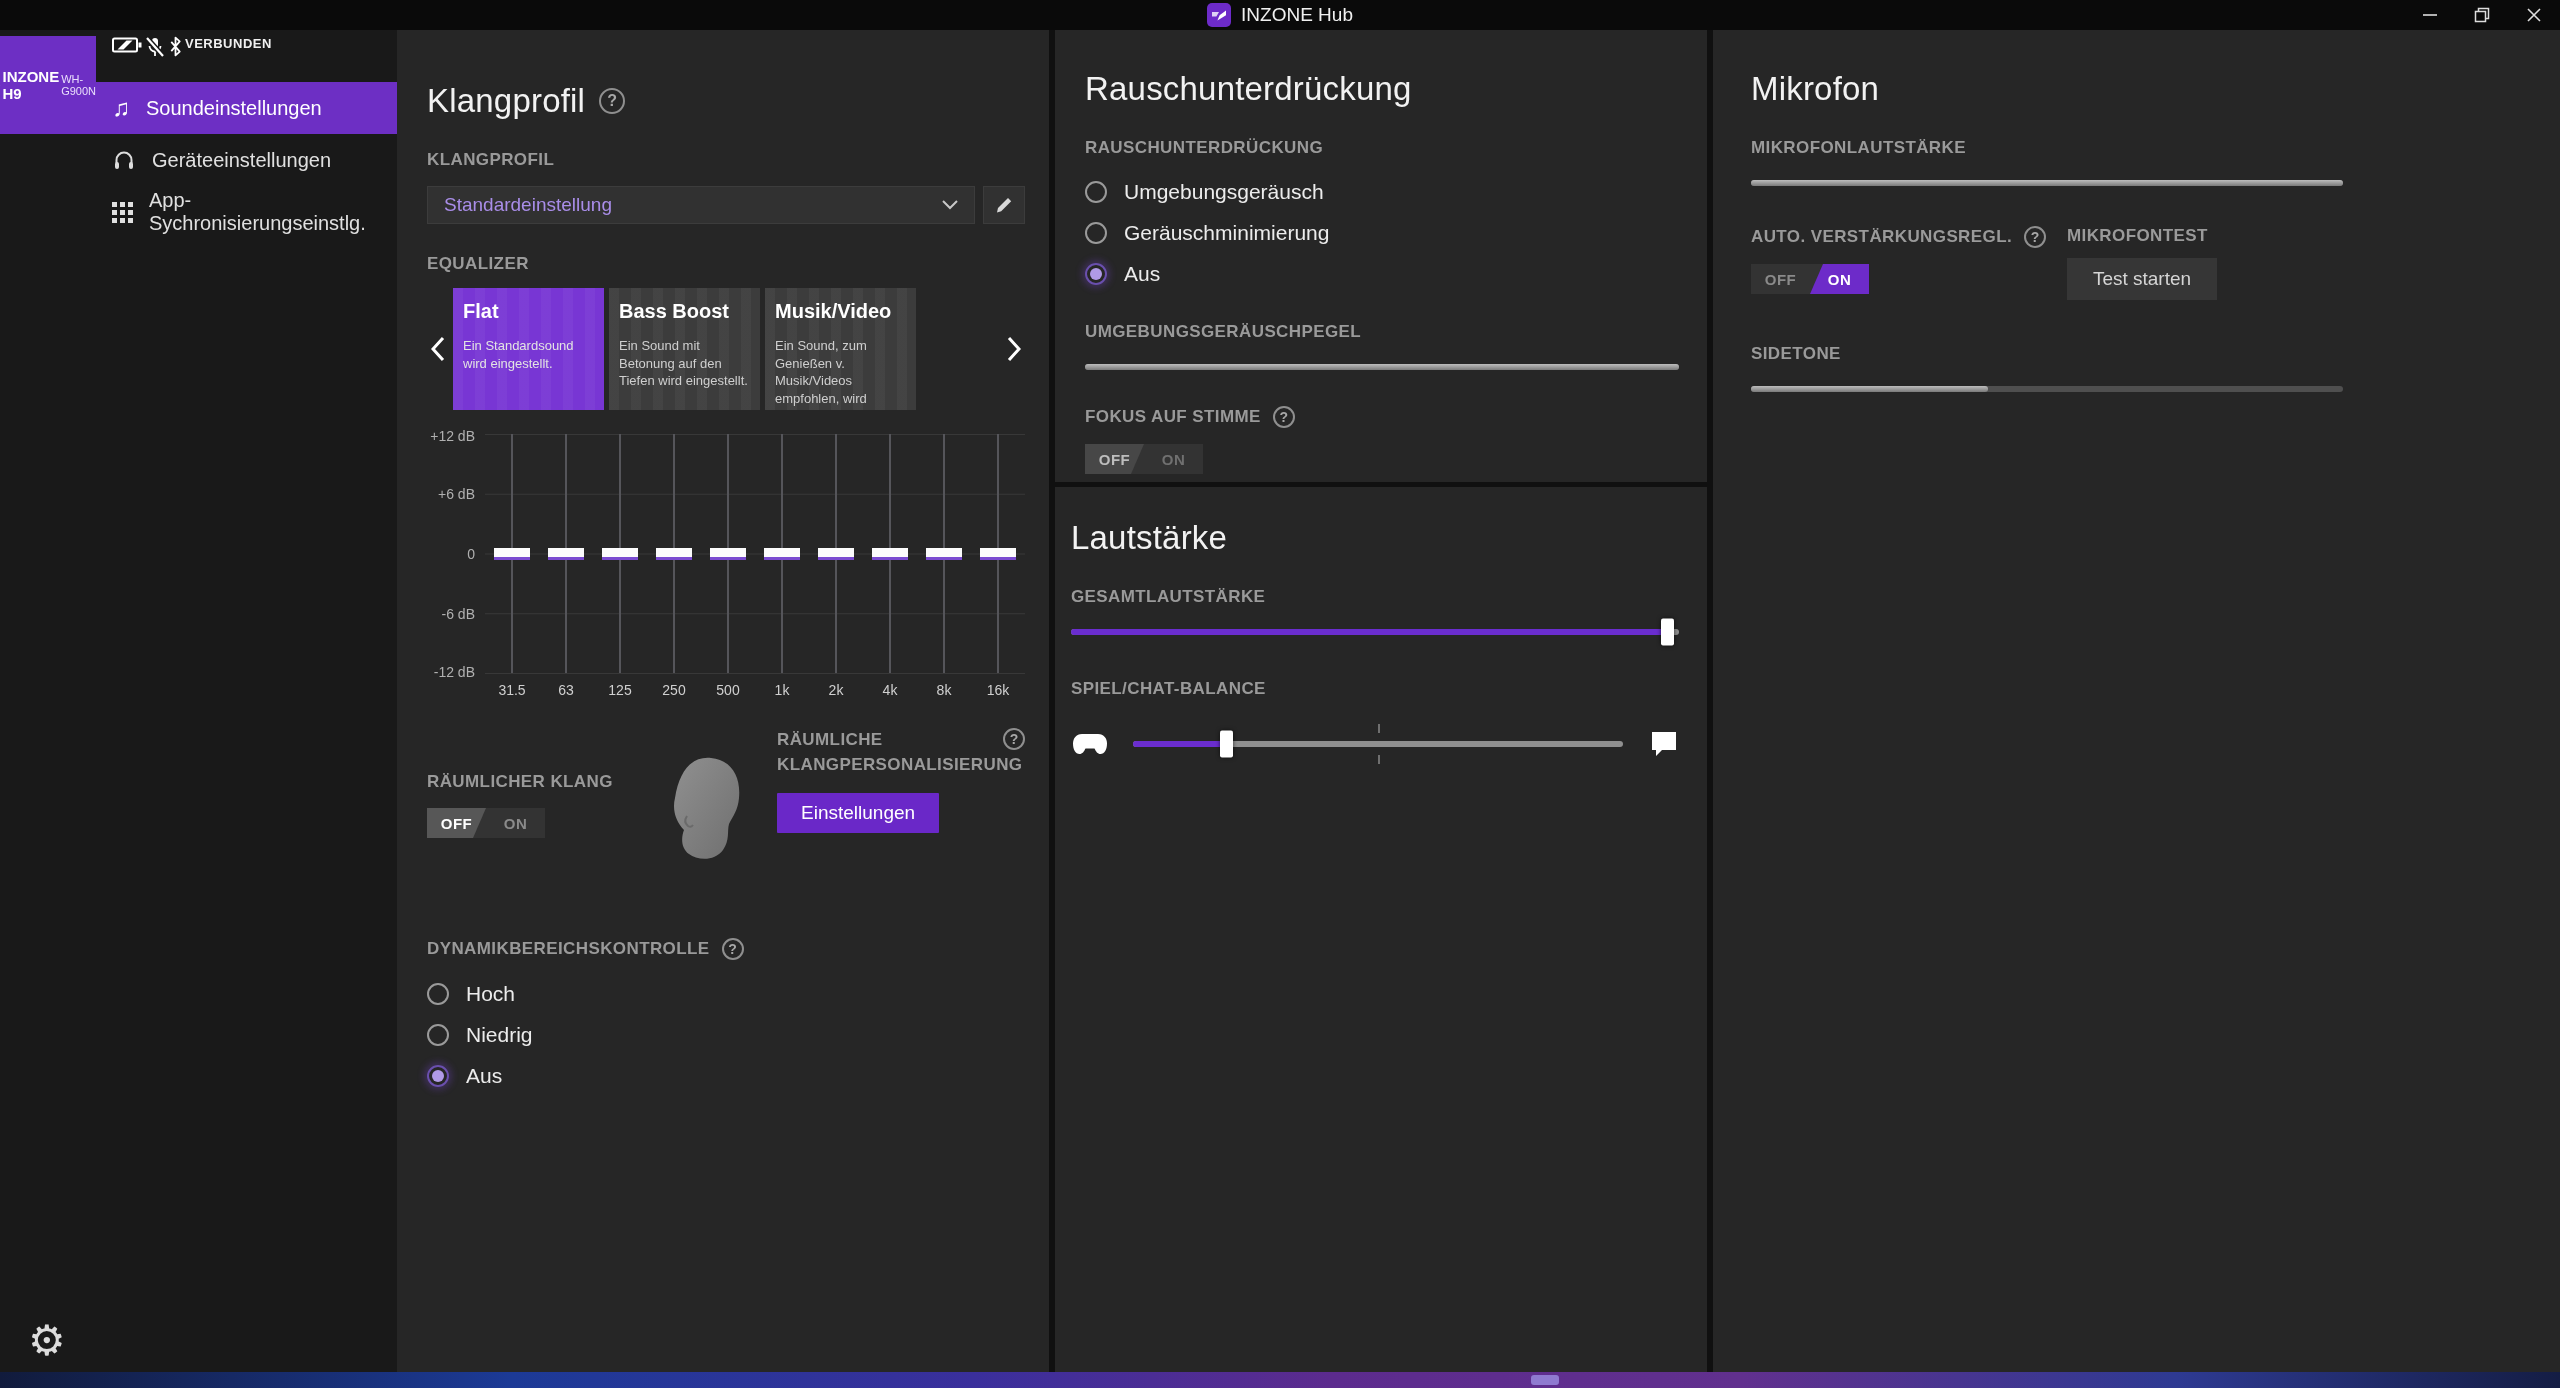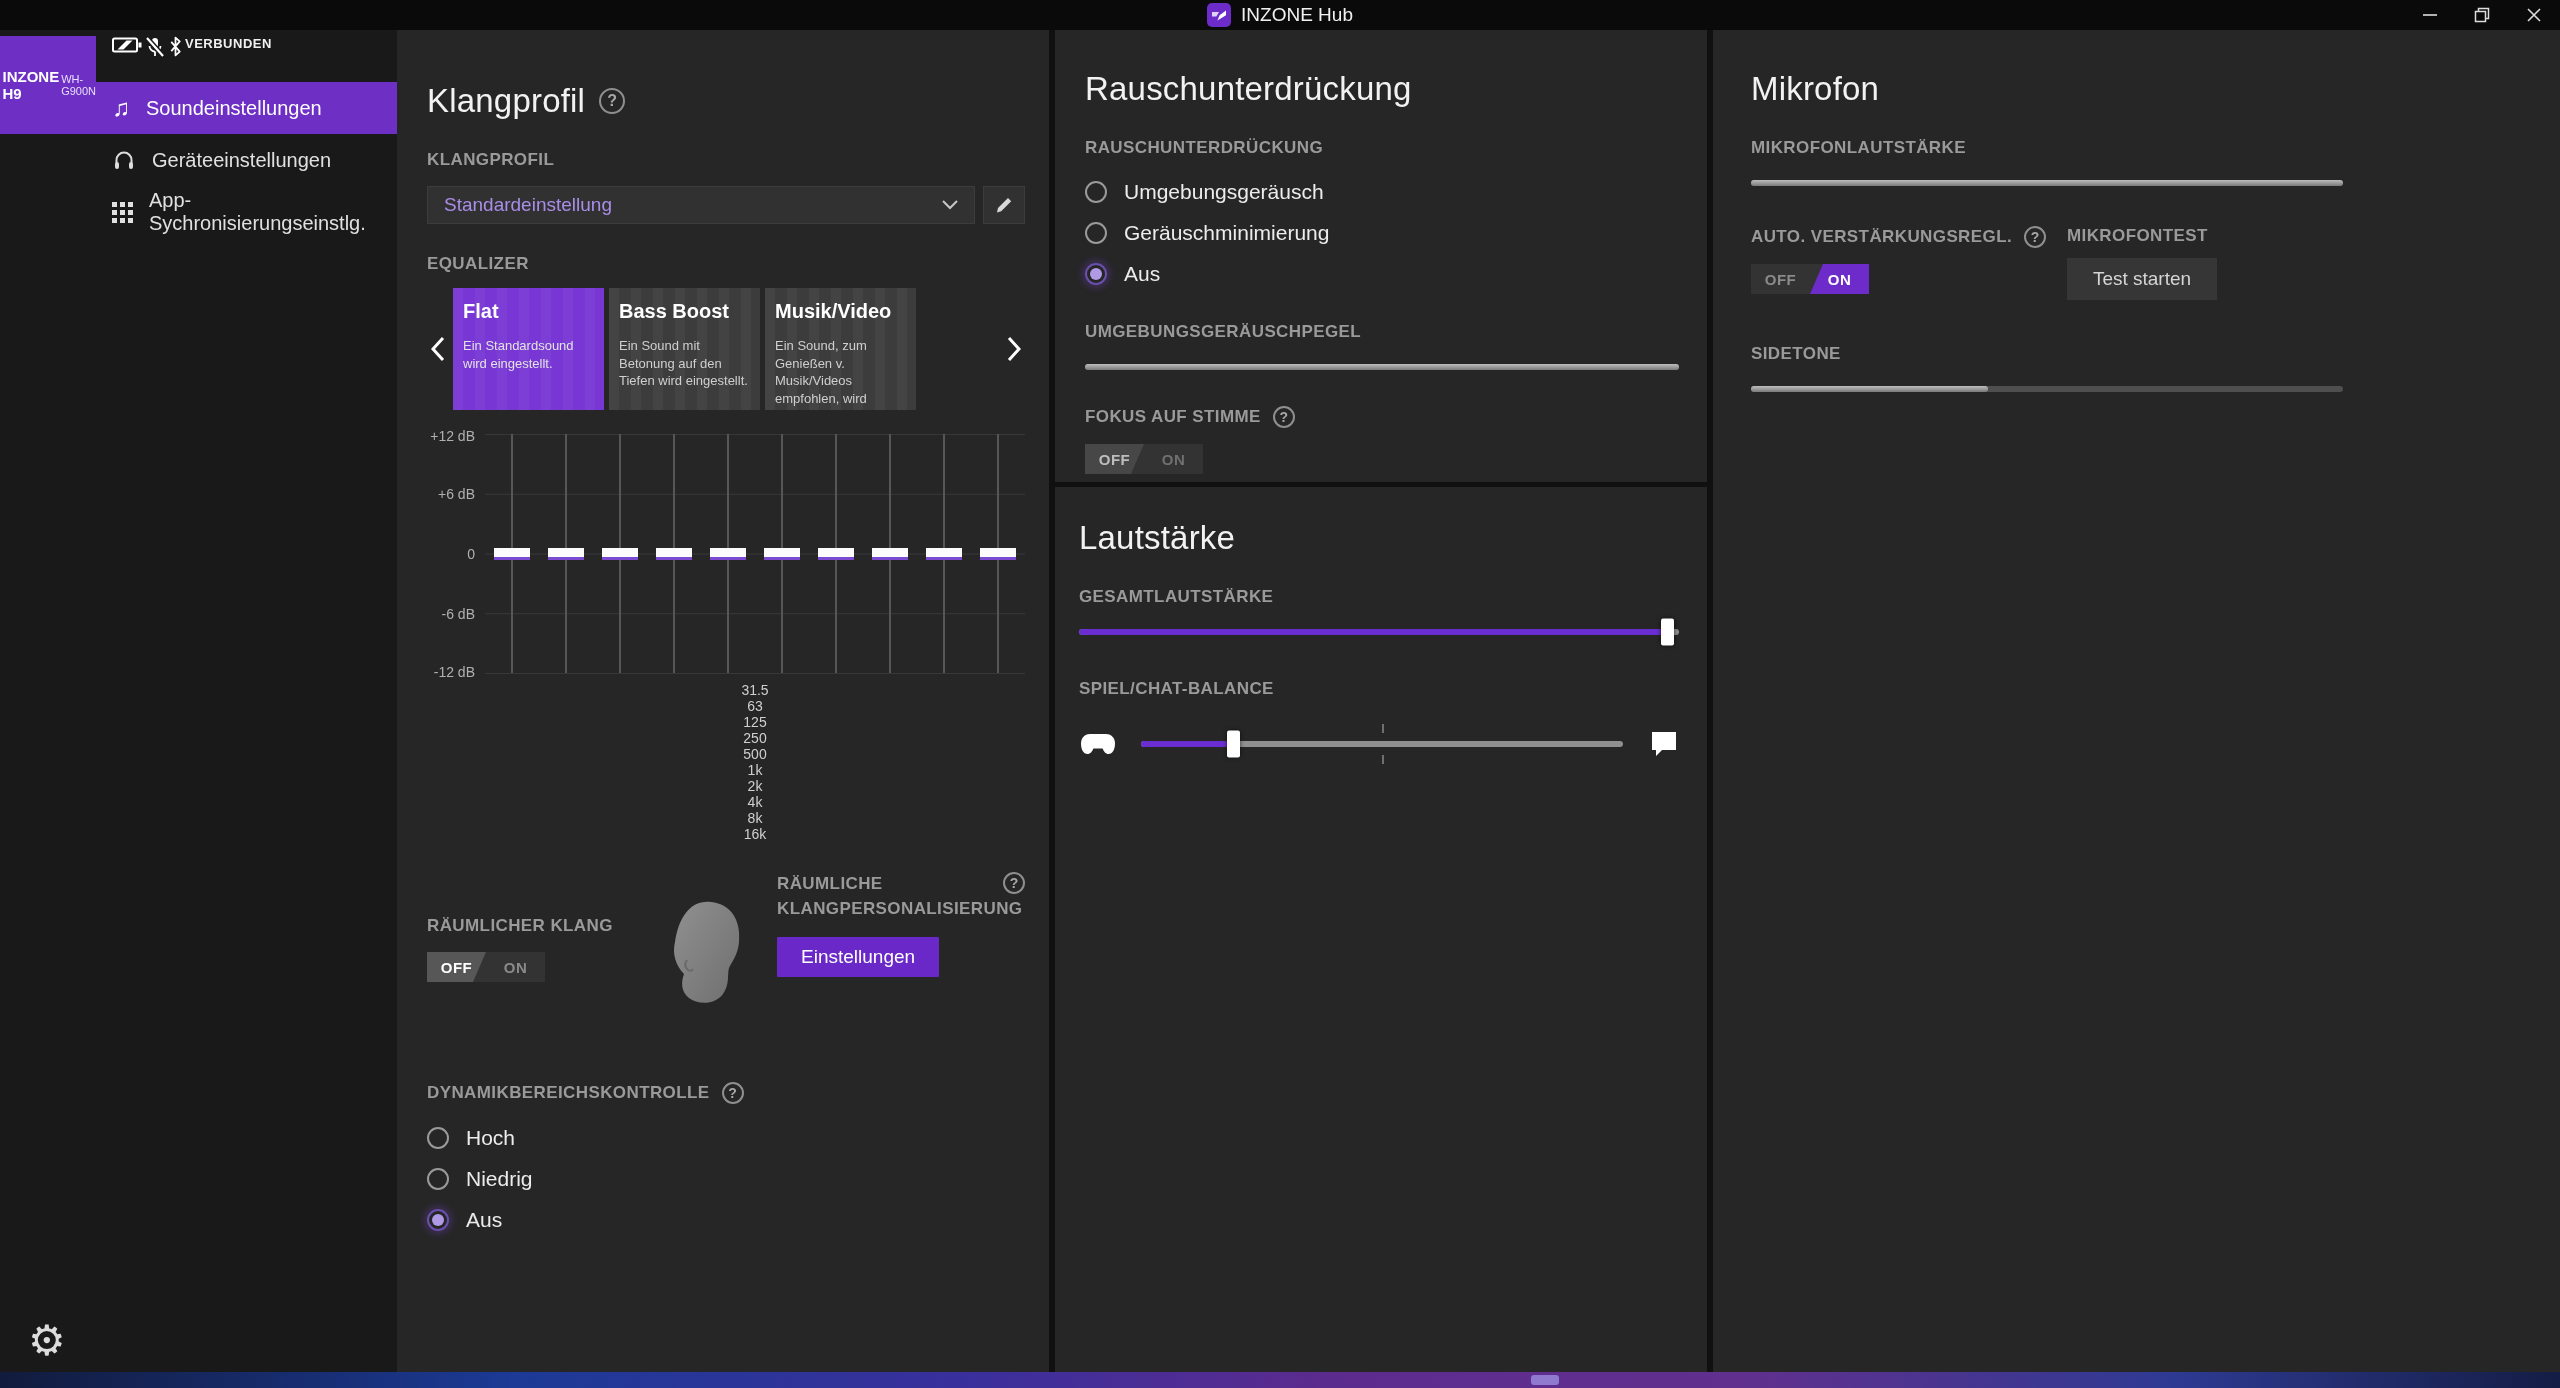--- a/index.html
+++ b/index.html
@@ -82,21 +82,21 @@
   .eq-ylabels { width:58px; position:relative; height:240px; flex:none; }
   .eq-ylabels span { position:absolute; right:10px; transform:translateY(-50%); color:#b0b0b0; font-size:14px; }
   .eq-area { flex:1; height:240px; position:relative; display:flex;
     background-image:linear-gradient(#383838 1px, transparent 1px); background-size:100% 25%;
     border-bottom:1px solid #383838; }
   .eq-band { flex:1; position:relative; cursor:pointer; }
   .eq-band::before { content:""; position:absolute; left:50%; top:0; bottom:0; width:2px;
     margin-left:-1px; background:#55555a; }
   .eq-handle { position:absolute; left:50%; top:50%; transform:translate(-50%,-50%);
     width:36px; height:12px; background:#fcfcfc; border-bottom:3px solid #7a4bd0; z-index:2; }
-  .eq-xlabels { display:flex; margin-left:58px; margin-top:8px;flex-direction:column; }
+  .eq-xlabels { display:flex; margin-left:58px; margin-top:8px; }
   .eq-xlabels span { flex:1; text-align:center; color:#d0d0d0; font-size:14px; }
 
   
   .toggle { display:flex; width:118px; height:30px; background:#333; cursor:pointer; margin-top:16px; }
   .toggle .seg { width:50%; display:flex; align-items:center; justify-content:center;
     font-size:15px; font-weight:bold; color:#8a8a8a; letter-spacing:.5px; }
   .toggle.off-active .seg.off { background:#575757; color:#fff;
     clip-path:polygon(0 0,100% 0,calc(100% - 13px) 100%,0 100%); }
   .toggle.on-active .seg.on { background:#6d2bc9; color:#fff;
     clip-path:polygon(13px 0,100% 0,100% 100%,0 100%); }
@@ -130,21 +130,21 @@
   .slider.flat { background:#4f4f4f; }
   .slider.flat .fill { background:linear-gradient(#bdbdbd,#7a7a7a); }
   .balance-row { display:flex; align-items:center; margin-top:30px; }
   .balance-track { flex:1; margin:0 26px 0 24px; position:relative; }
   .tick { position:absolute; left:50%; width:2px; height:9px; background:#6f6f6f; }
   .tick.top { top:-17px; } .tick.bottom { bottom:-17px; }
 
   
   .panel-nc { height:452px; flex:none; padding:40px 28px 0 30px; }
   .hdivider { height:5px; background:#101010; flex:none; }
-  .panel-vol { flex:1; padding:32px 28px 0 24px; }
+  .panel-vol { flex:1; padding:32px 28px 0 16px; }
   .mt36 { margin-top:36px; } .mt30 { margin-top:30px; }
   .mt44 { margin-top:44px; } .mt22 { margin-top:22px; }
 
   
   .mic-slider { width:592px; }
   .agc-row { display:flex; margin-top:40px; }
   .agc-left { width:316px; flex:none; }
   .btn-dark { background:#363636; color:#d5d5d5; border:none; font-size:19px;
     padding:10px 0; width:150px; cursor:pointer; font-family:inherit; margin-top:12px; }
   .mic-test { }

